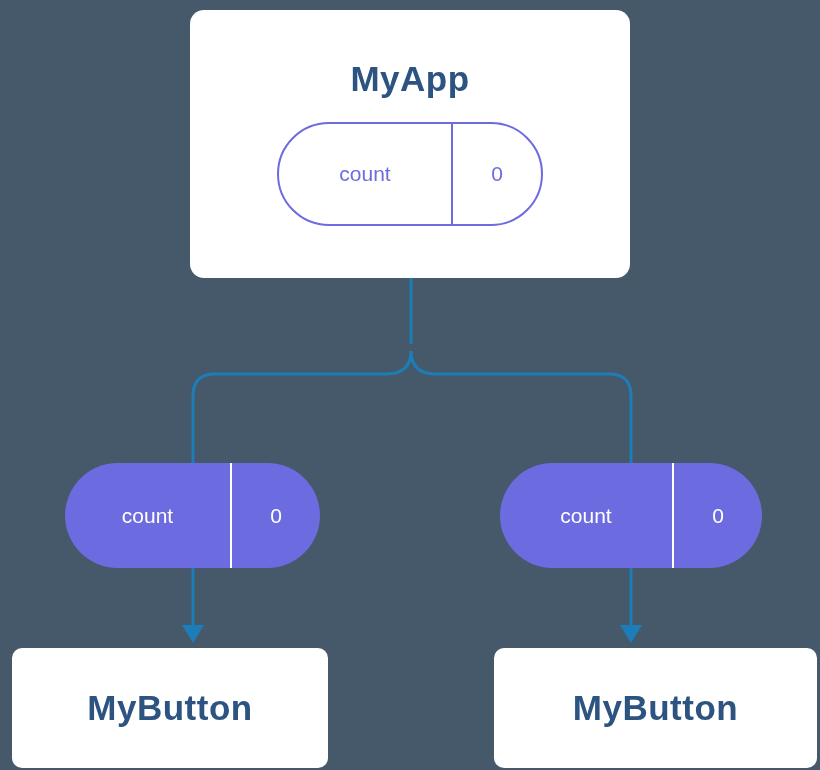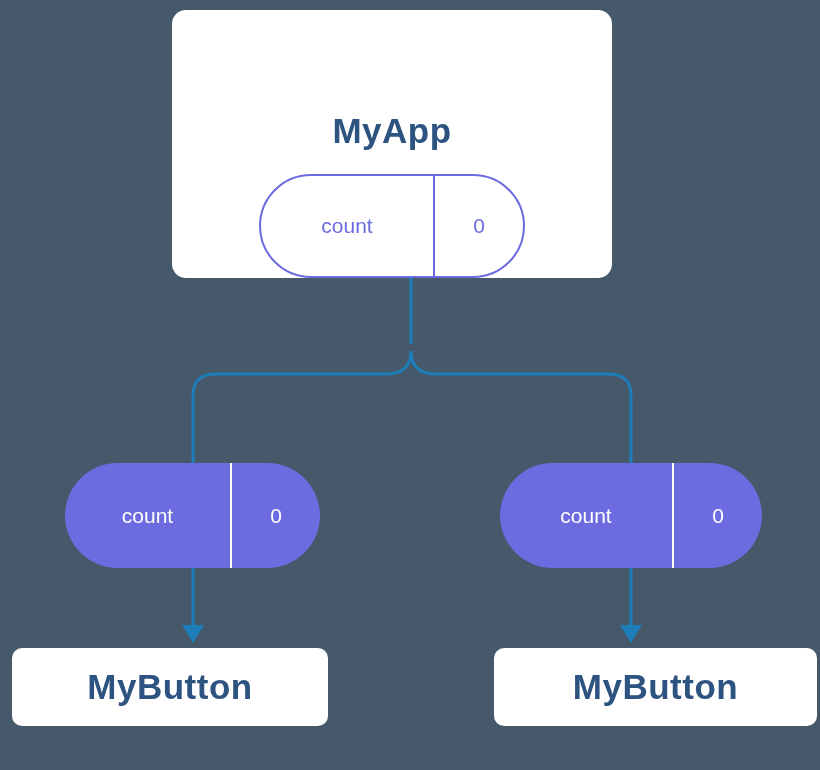--- a/index.html
+++ b/index.html
@@ -32,23 +32,23 @@
     box-sizing: border-box;
   }
   .card-title {
     color: #2d5380;
     font-weight: 700;
     font-size: 35px;
     line-height: 1.2;
     letter-spacing: 0.5px;
   }
   .root-card {
-    left: 172px; top: 10px;
+    left: 190px; top: 10px;
     width: 440px; height: 268px;
-    justify-content: flex-end;
+    justify-content: flex-start;
     padding-top: 48px;
   }
   .root-card .card-title { margin-bottom: 22px; }
   .pill {
     display: flex;
     align-items: stretch;
     box-sizing: border-box;
     border-radius: 60px;
     overflow: hidden;
     font-size: 21px;
@@ -80,21 +80,21 @@
     position: absolute;
     height: 105px;
     background: #6c6ce0;
     color: #ffffff;
   }
   .pill-filled .pill-divider { background: #ffffff; }
   .pill-left  { left: 65px;  top: 463px; width: 255px; }
   .pill-right { left: 500px; top: 463px; width: 262px; }
   .child-card {
     border-radius: 10px;
-    height: 78px;
+    height: 120px;
   }
   .child-left  { left: 12px;  top: 648px; width: 316px; }
   .child-right { left: 494px; top: 648px; width: 323px; }
   .line {
     fill: none;
     stroke: #1d7db8;
     stroke-width: 3;
     stroke-linejoin: round;
   }
   .arrowhead { fill: #1d7db8; stroke: none; }

